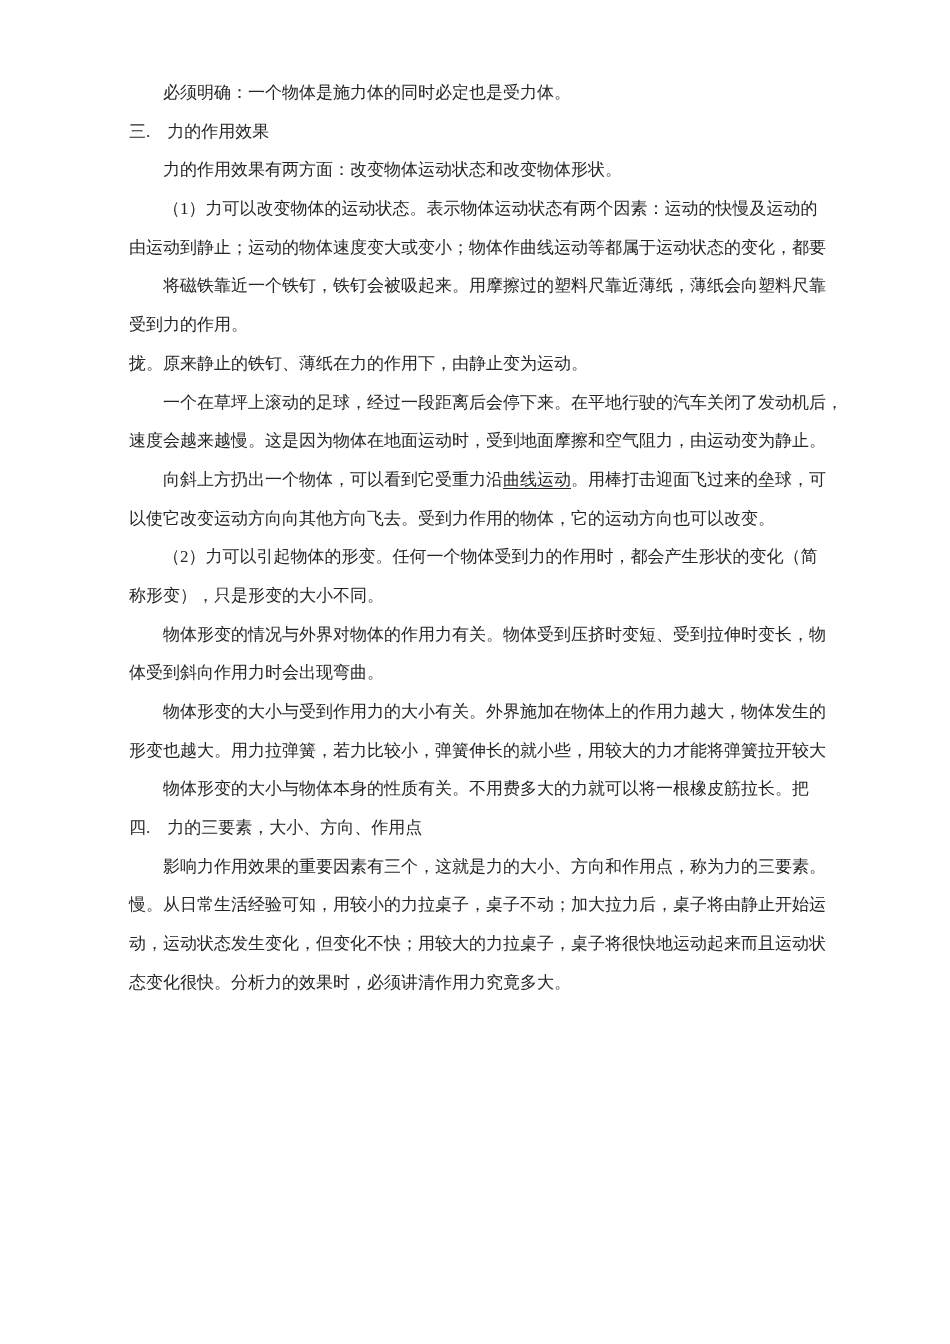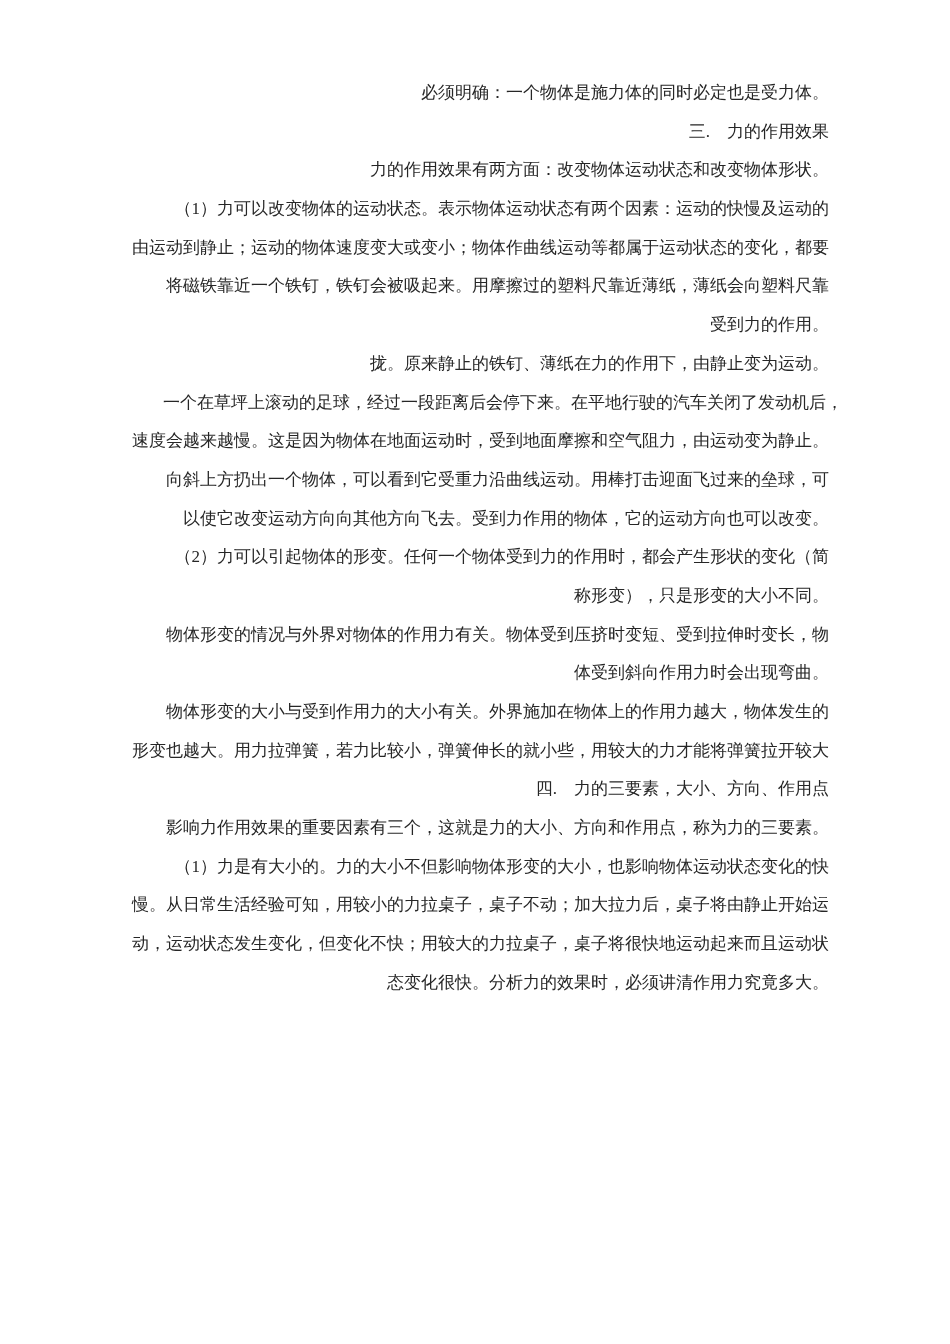--- a/index.html
+++ b/index.html
@@ -21,26 +21,26 @@
     left: 129px;
     top: 74px;
     width: 700px;
     font-size: 17px;
     color: #262626;
   }
   .line {
     height: 38.7px;
     line-height: 38.7px;
     white-space: nowrap;
-    text-align: right;
   }
   .line.indent {
     padding-left: 34px; 
   }
   .underline {
+    text-decoration: underline;
     text-underline-offset: 3px;
   }
 </style>
 </head>
 <body style="background: rgb(255, 255, 255);">
 
 <div class="page">
   <div class="doc" style="color: rgb(38, 38, 38);">
       <div class="line indent"><span class="">必须明确：一个物体是施力体的同时必定也是受力体。</span></div>
       <div class="line"><span class="">三.　力的作用效果</span></div>
@@ -53,20 +53,20 @@
       <div class="line indent"><span class="">一个在草坪上滚动的足球，经过一段距离后会停下来。在平地行驶的汽车关闭了发动机后，</span></div>
       <div class="line"><span class="">速度会越来越慢。这是因为物体在地面运动时，受到地面摩擦和空气阻力，由运动变为静止。</span></div>
       <div class="line indent"><span class="">向斜上方扔出一个物体，可以看到它受重力沿</span><span class="underline">曲线运动</span><span class="">。用棒打击迎面飞过来的垒球，可</span></div>
       <div class="line"><span class="">以使它改变运动方向向其他方向飞去。受到力作用的物体，它的运动方向也可以改变。</span></div>
       <div class="line indent"><span class="">（2）力可以引起物体的形变。任何一个物体受到力的作用时，都会产生形状的变化（简</span></div>
       <div class="line"><span class="">称形变），只是形变的大小不同。</span></div>
       <div class="line indent"><span class="">物体形变的情况与外界对物体的作用力有关。物体受到压挤时变短、受到拉伸时变长，物</span></div>
       <div class="line"><span class="">体受到斜向作用力时会出现弯曲。</span></div>
       <div class="line indent"><span class="">物体形变的大小与受到作用力的大小有关。外界施加在物体上的作用力越大，物体发生的</span></div>
       <div class="line"><span class="">形变也越大。用力拉弹簧，若力比较小，弹簧伸长的就小些，用较大的力才能将弹簧拉开较大</span></div>
+      <div class="line indent"><span class="">物体形变的大小与物体本身的性质有关。不用费多大的力就可以将一根橡皮筋拉长。把</span></div>
       <div class="line"><span class="">四.　力的三要素，大小、方向、作用点</span></div>
       <div class="line indent"><span class="">影响力作用效果的重要因素有三个，这就是力的大小、方向和作用点，称为力的三要素。</span></div>
-      <div class="line indent"><span class="">（1）力是有大小的。力的大小不但影响物体形变的大小，也影响物体运动状态变化的快</span></div>
       <div class="line"><span class="">慢。从日常生活经验可知，用较小的力拉桌子，桌子不动；加大拉力后，桌子将由静止开始运</span></div>
       <div class="line"><span class="">动，运动状态发生变化，但变化不快；用较大的力拉桌子，桌子将很快地运动起来而且运动状</span></div>
       <div class="line"><span class="">态变化很快。分析力的效果时，必须讲清作用力究竟多大。</span></div>
     </div>
 </div>
 
 </body></html>

